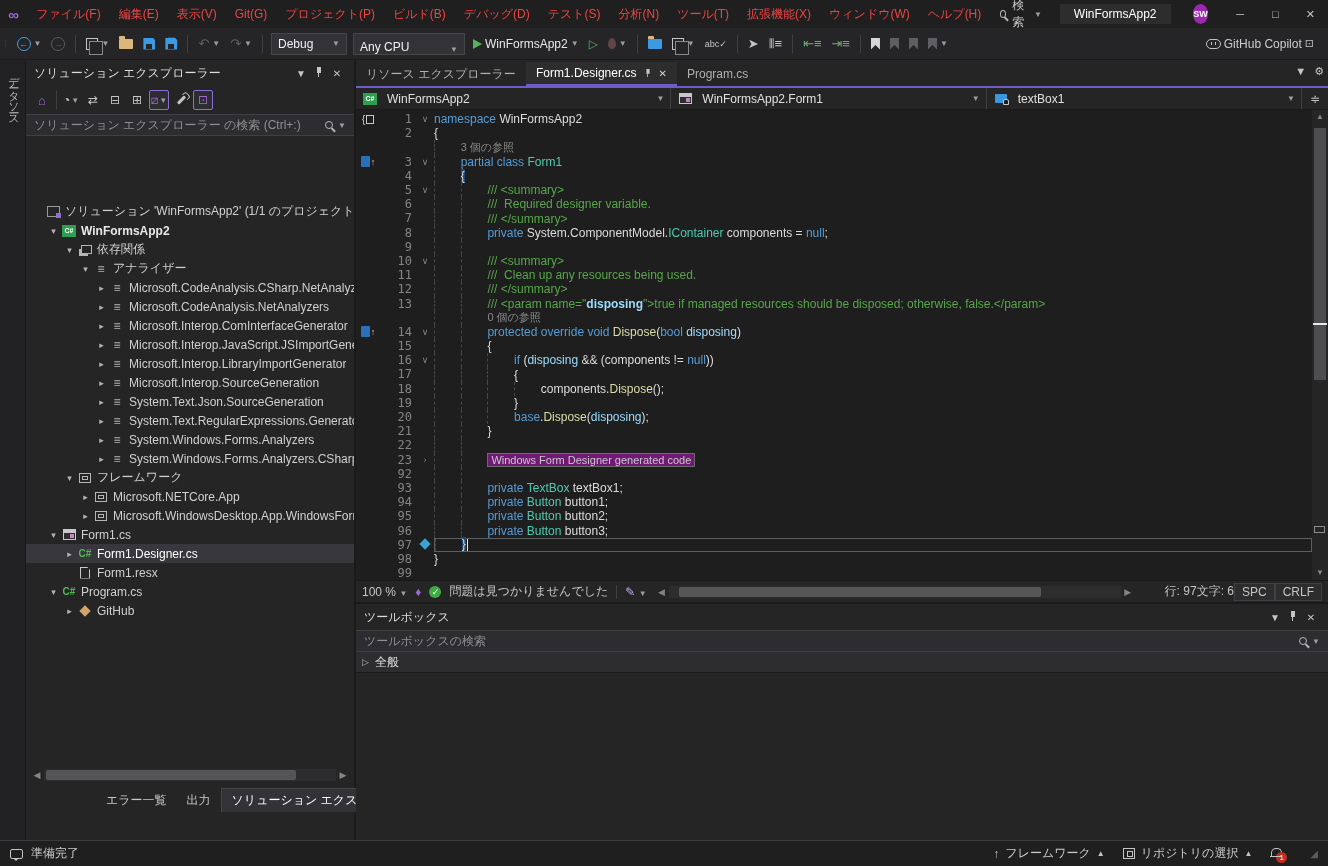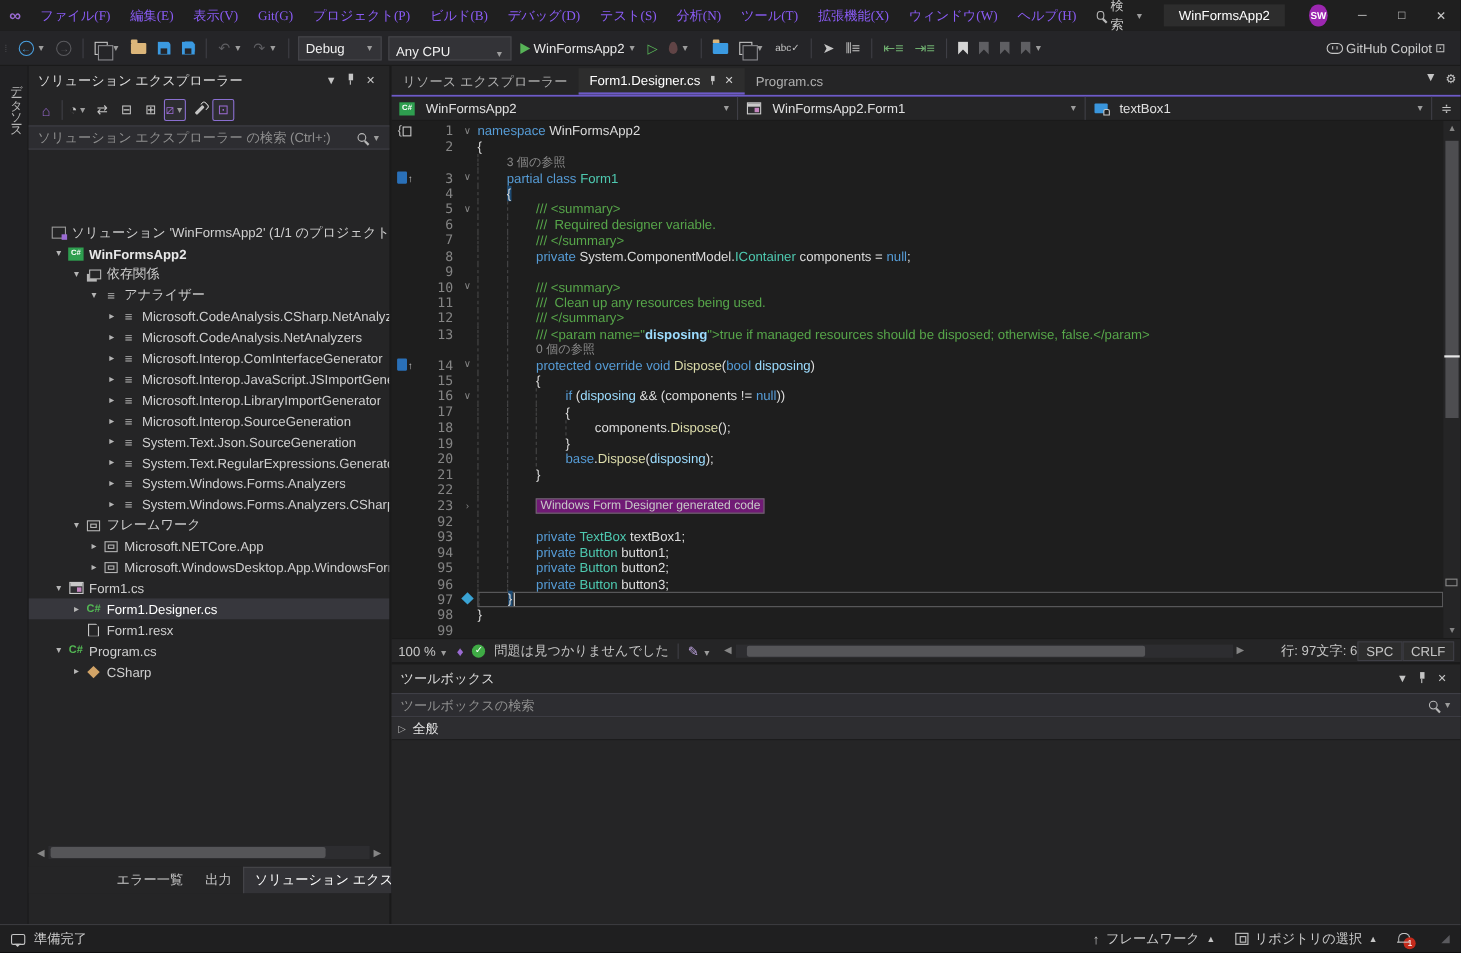--- a/index.html
+++ b/index.html
@@ -2,21 +2,21 @@
 <html><head>
 <meta charset="utf-8">
 <style>
   html,body{margin:0;padding:0;background:#000;}
   *{box-sizing:border-box;font-family:"Liberation Sans","DejaVu Sans",sans-serif;}
   #app{position:relative;width:1328px;height:866px;background:#1e1e1e;overflow:hidden;color:#ccc;font-size:12px;}
 
   
   #titlebar{position:absolute;left:0;top:0;width:1328px;height:28px;background:#1f1f1f;display:flex;align-items:center;}
   .vslogo{width:34px;text-align:center;color:#9b6bd3;font-size:15px;font-weight:bold;}
-  .menu-item{padding:0 9px;height:28px;line-height:28px;color:#8b5cf6;cursor:default;white-space:nowrap;font-family:Liberation Serif, serif;}
+  .menu-item{padding:0 9px;height:28px;line-height:28px;color:#ef4444;cursor:default;white-space:nowrap;}
   .tb-spacer{flex:1;}
   .search-pill{display:flex;align-items:center;gap:6px;color:#c5c5c5;padding:0 10px;}
   .app-title-chip{background:#2d2d2d;color:#ffffff;padding:3px 14px;margin:0 8px;font-size:12px;}
   .avatar{width:20px;height:20px;border-radius:50%;background:#9c27b0;color:#fff;font-size:9px;font-weight:bold;display:flex;align-items:center;justify-content:center;margin:0 14px;}
   .win-btn{width:44px;height:28px;display:flex;align-items:center;justify-content:center;color:#c5c5c5;font-size:11px;}
   .caret{font-size:8px;color:#9d9d9d;}
 
   
   #toolbar{position:absolute;left:0;top:28px;width:1328px;height:32px;background:#252528;display:flex;align-items:center;border-bottom:1px solid #1a1a1a;}
   .tbtn{display:flex;align-items:center;gap:3px;padding:0 4px;height:24px;margin:0 1px;border-radius:2px;}
@@ -481,21 +481,21 @@
           <span class="ticon">
             <span class="ic-csfile">C#</span>
           </span>
           <span class="lbl">Program.cs</span>
         </div>
         <div class="trow" style="padding-left: 36px;">
           <span class="exp">▸</span>
           <span class="ticon">
             <span class="ic-class"></span>
           </span>
-          <span class="lbl">CSharp</span>
+          <span class="lbl">GitHub</span>
         </div>
       </div>
     <div id="sol-hscroll">
       <span class="scroll-arrow">◀</span>
       <div class="htrack">
           <div class="hthumb" style="left:2px;right:40px;"></div>
         </div>
       <span class="scroll-arrow">▶</span>
     </div>
     <div id="sol-tabs">

